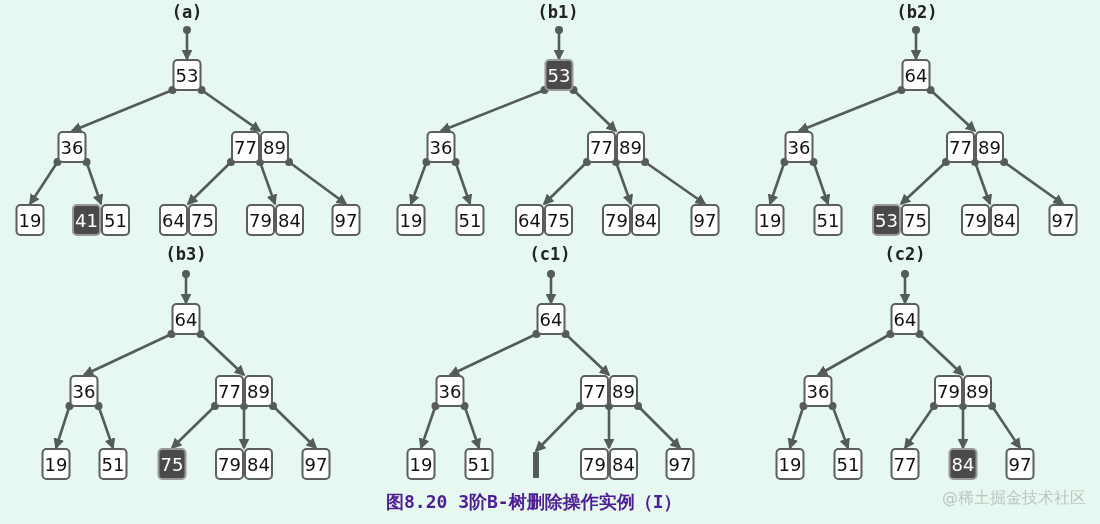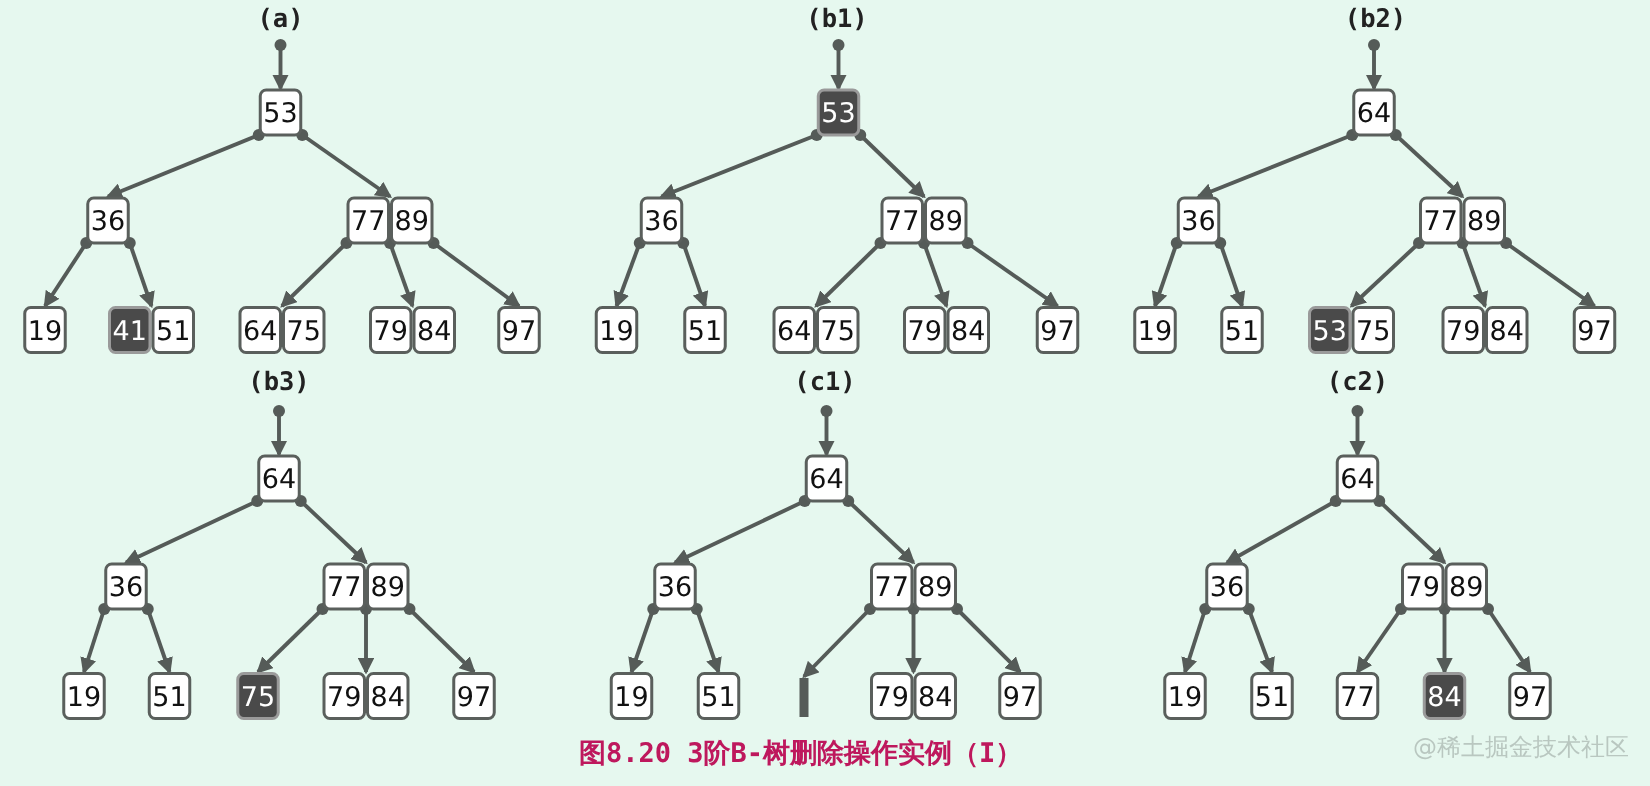--- a/index.html
+++ b/index.html
@@ -20,21 +20,21 @@
     font-family: "DejaVu Sans", sans-serif;
     font-size: 18px; fill: #111; font-weight: 500;
   }
   .key-text.hl { fill: #ffffff; }
   .edge { stroke: #555b58; stroke-width: 2.6; fill: none; }
   .dot { fill: #555b58; }
   .empty-bar { fill: #555b58; }
   #caption {
     position: absolute; left: 386px; top: 490px;
     font-family: "DejaVu Sans Mono", monospace;
-    font-weight: bold; font-size: 18px; color: #be185d;
+    font-weight: bold; font-size: 18px; color: #4c1d95;
     letter-spacing: 0px; white-space: nowrap;
   }
   #watermark {
     position: absolute; right: 14px; top: 488px;
     font-family: "DejaVu Sans", sans-serif;
     font-size: 16px; color: #b9c7c0; white-space: nowrap; margin-left: 32px;
   }
 </style>
 </head>
 <body>

